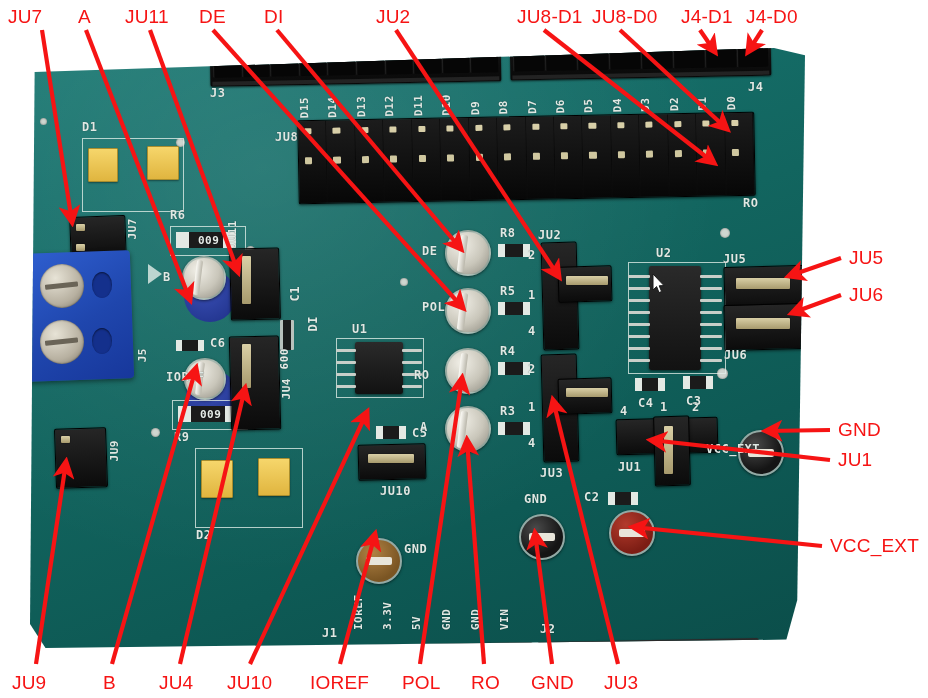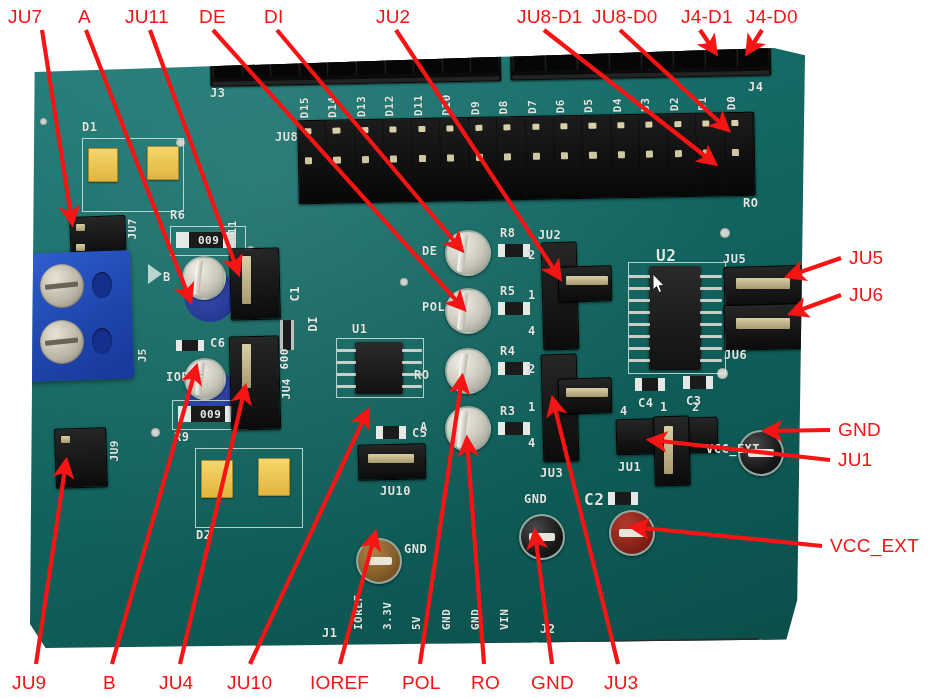--- a/index.html
+++ b/index.html
@@ -308,21 +308,21 @@
     <span class="silk" style="left:510px;top:418px;font-size:12px;">JU3</span>
 
     <span class="silk" style="left:590px;top:356px;font-size:12px;">4</span>
     <span class="silk" style="left:630px;top:352px;font-size:12px;">1</span>
     <span class="silk" style="left:662px;top:352px;font-size:12px;">2</span>
     <div class="jblk" style="left:586px;top:370px;width:100px;height:34px;transform:rotate(-1.5deg);"></div>
     <div class="jblk" style="left:624px;top:368px;width:34px;height:68px;transform:rotate(-1.5deg);"></div>
     <div class="shunt" style="left:634px;top:378px;width:9px;height:48px;"></div>
     <span class="silk" style="left:588px;top:412px;font-size:12px;">JU1</span>
 
-    <span class="silk" style="left:626px;top:198px;font-size:16px;">U2</span>
+    <span class="silk" style="left:626px;top:198px;font-size:12px;">U2</span>
     <div class="silkbox" style="left:598px;top:214px;width:96px;height:110px;border-width:1px;"></div>
     <div class="soic" style="left:619px;top:218px;width:52px;height:104px;"></div>
     <div class="pads" style="left:598px;top:222px;width:22px;height:96px;">
         <b></b>
         <b></b>
         <b></b>
         <b></b>
         <b></b>
         <b></b>
         <b></b>
@@ -361,21 +361,21 @@
     <div class="tp black" style="left:708px;top:382px;width:42px;height:42px;">
         <i></i>
       </div>
     <span class="silk" style="left:676px;top:394px;font-size:12px;">VCC_EXT</span>
 
     <div class="res" style="left:578px;top:444px;width:30px;height:13px;">
         <s></s>
         <em></em>
         <em></em>
       </div>
-    <span class="silk" style="left:554px;top:442px;font-size:16px;">C2</span>
+    <span class="silk" style="left:554px;top:442px;font-size:12px;">C2</span>
     <div class="tp red" style="left:579px;top:462px;width:42px;height:42px;">
         <i></i>
       </div>
     <span class="silk" style="left:626px;top:468px;font-size:12px;"></span>
     <div class="tp black" style="left:489px;top:466px;width:42px;height:42px;">
         <i></i>
       </div>
     <span class="silk" style="left:494px;top:444px;font-size:12px;">GND</span>
 
     <div class="tp gold" style="left:326px;top:490px;width:42px;height:42px;">

